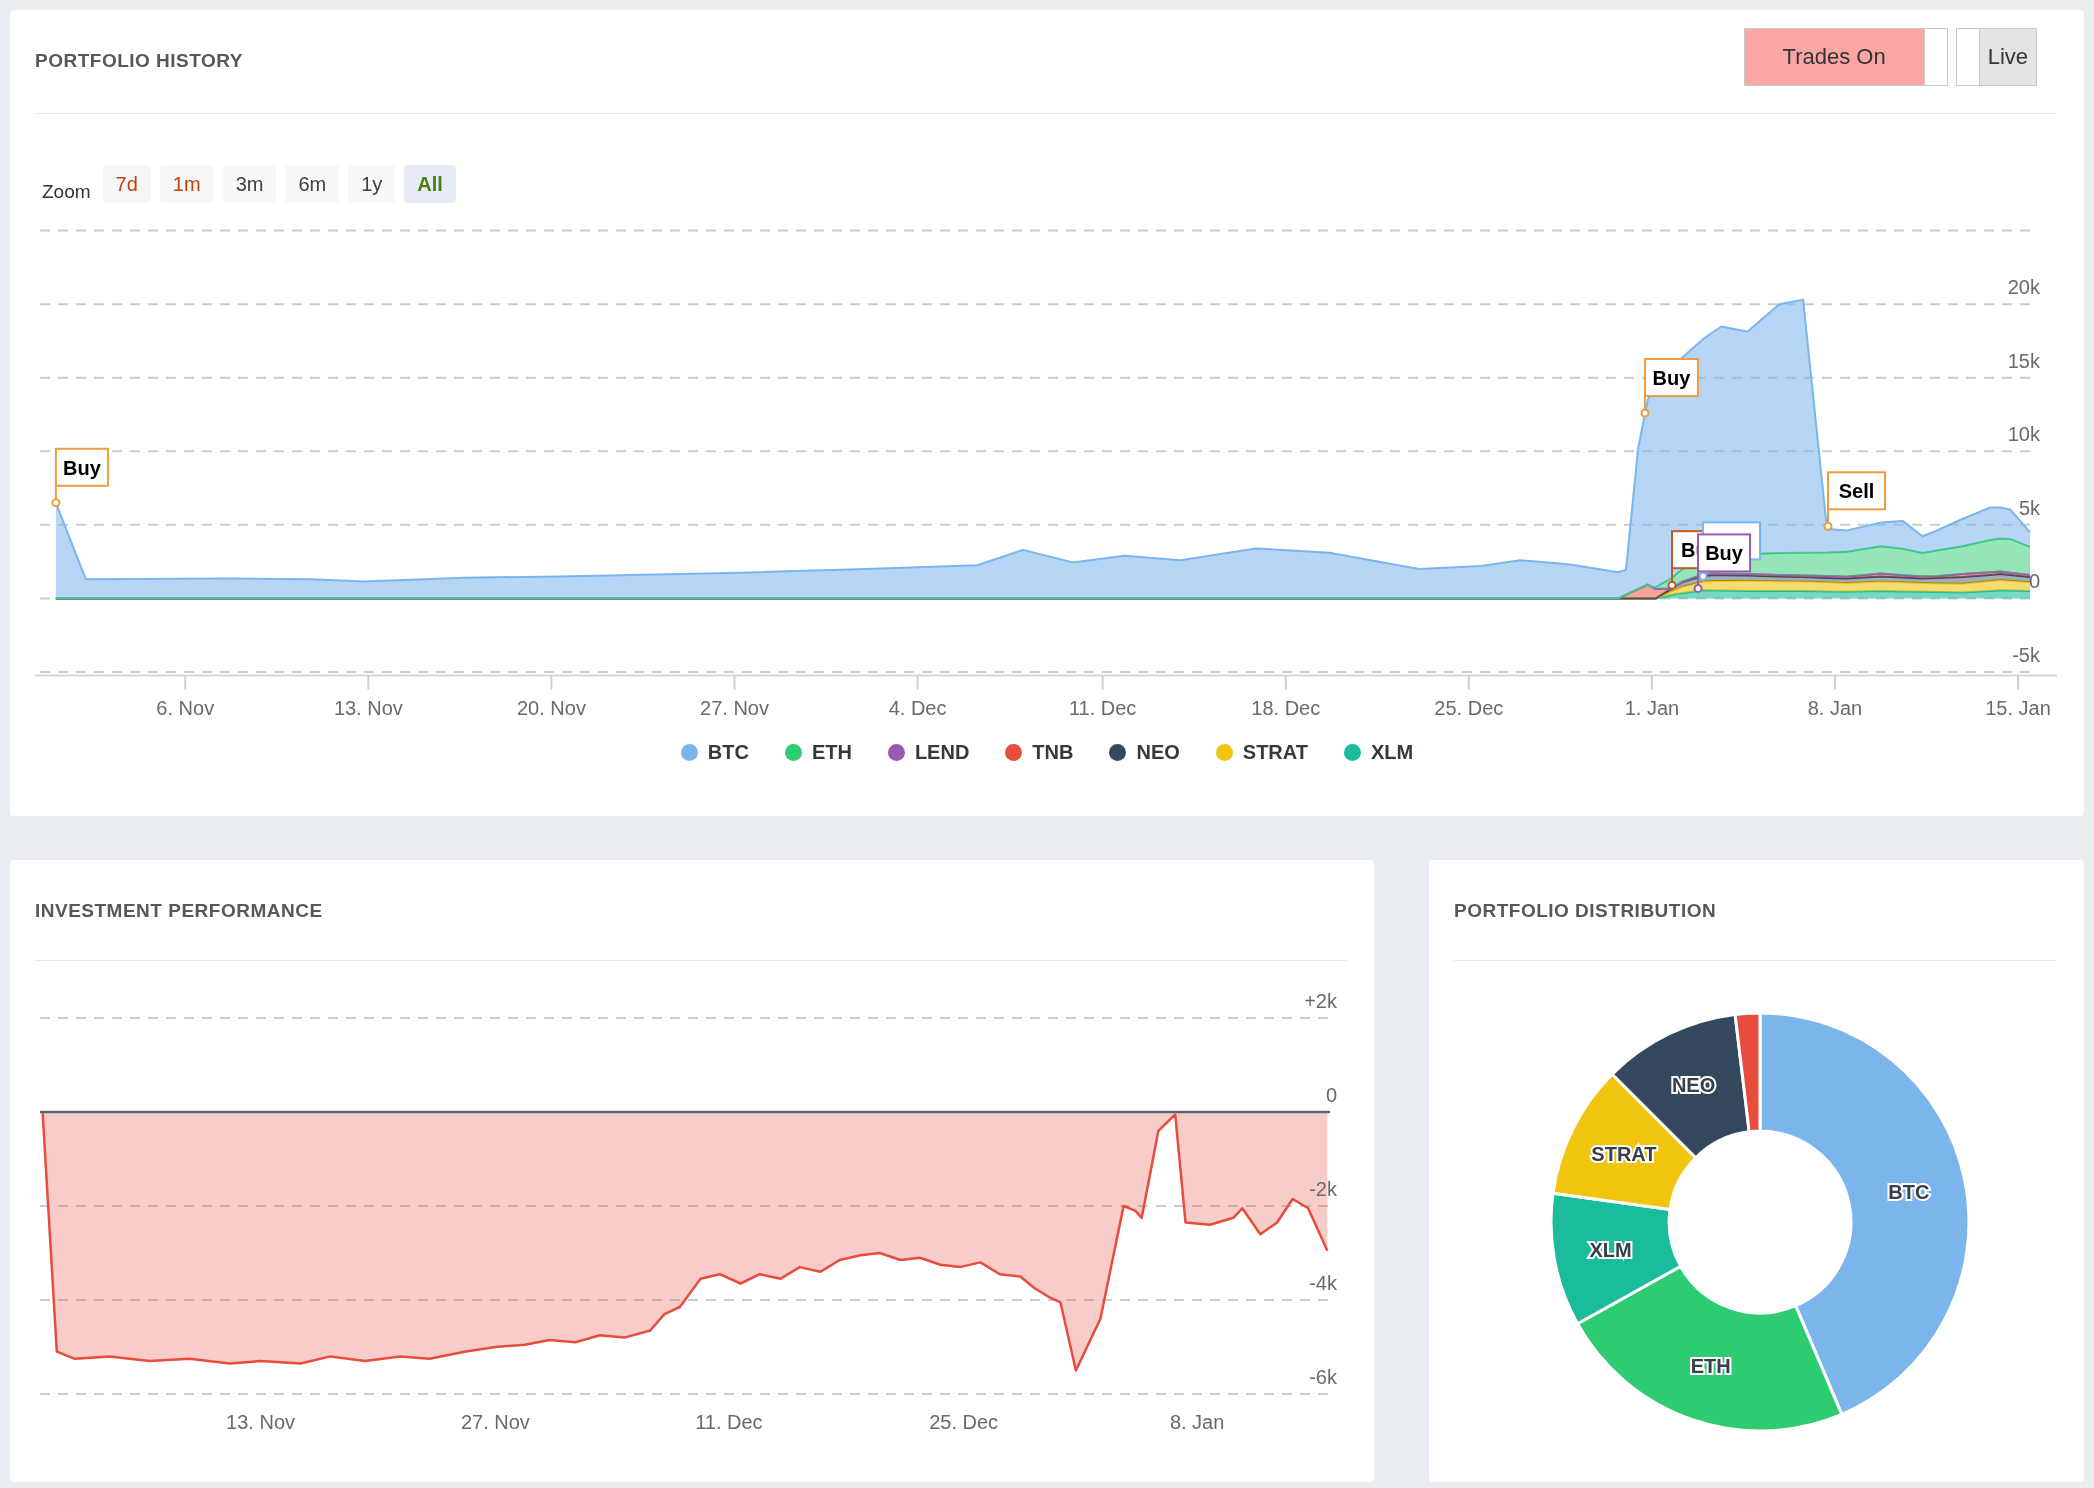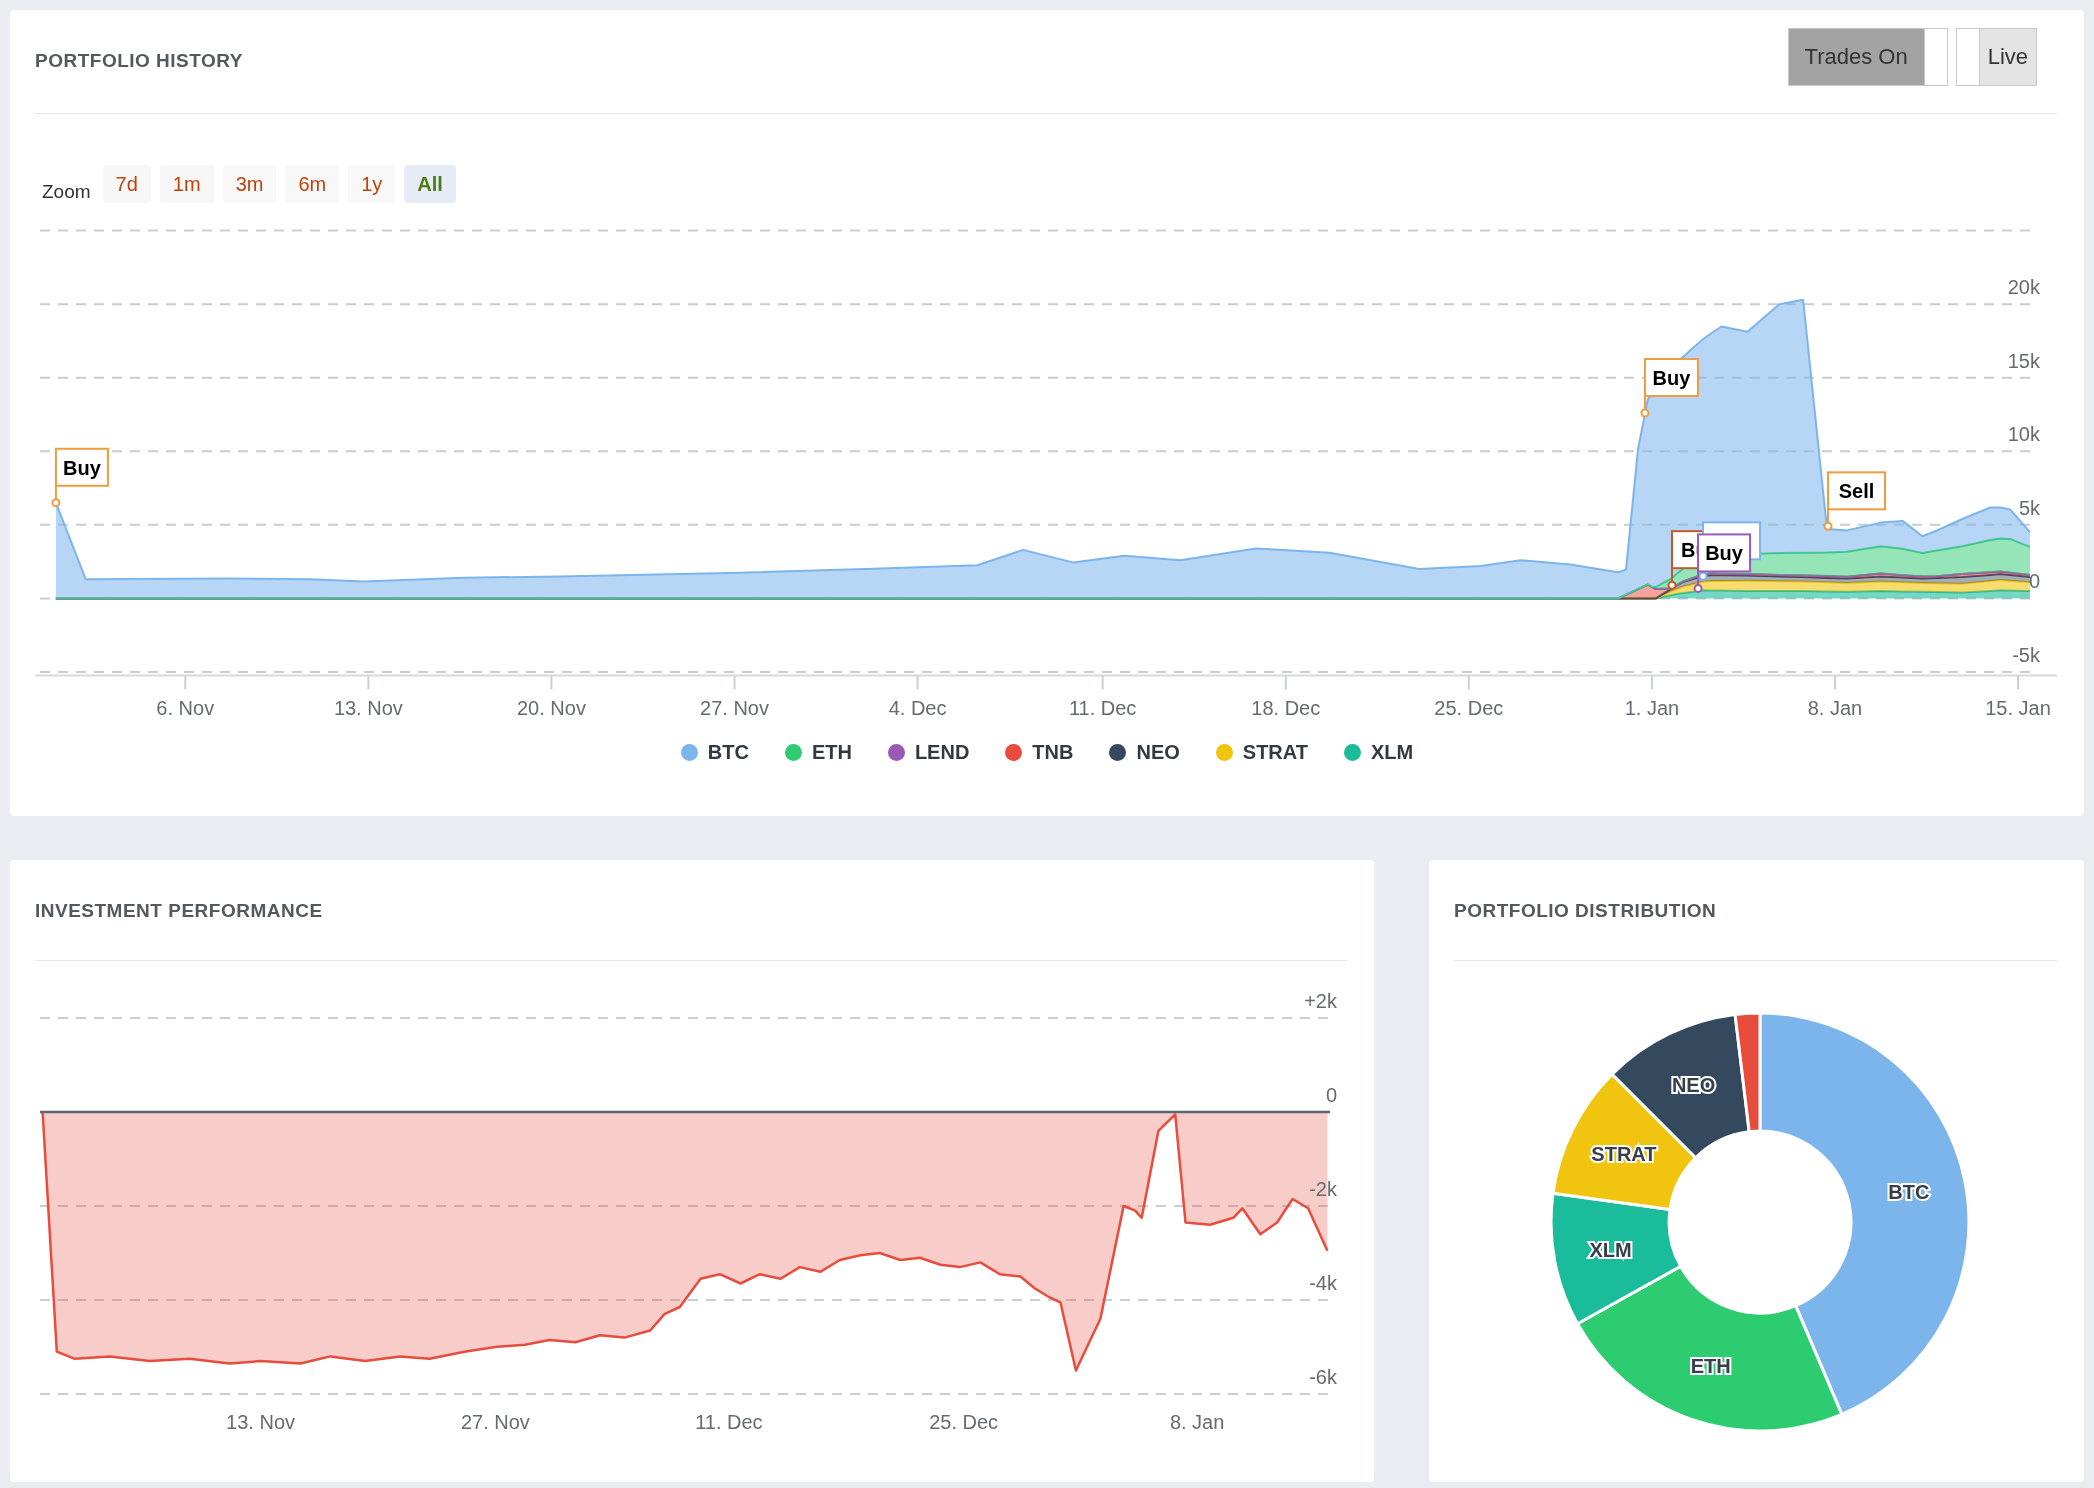--- a/index.html
+++ b/index.html
@@ -11,32 +11,32 @@
   #panel-dist{left:1429px;top:860px;width:655px;height:622px;}
   .panel-title{position:absolute;left:25px;top:40px;font-size:19px;font-weight:700;
                color:#54595e;letter-spacing:.5px;}
   .divider{position:absolute;left:25px;right:27px;height:0;border-top:1px solid #e8e8e8;}
   #panel-history .divider{top:103px;}
   #panel-perf .divider,#panel-dist .divider{top:100px;}
 
   
   .controls{position:absolute;top:18px;right:47px;display:flex;gap:8px;align-items:stretch;height:58px;}
   .ctrl-group{display:flex;}
-  .ctrl-main{border:1px solid #c9c9c9;background:#a3a3a3;color:#333;font-size:22px;
-             font-family:inherit;padding:0 16px;cursor:pointer;}
+  .ctrl-main{border:1px solid #c9c9c9;background:#fca5a5;color:#333;font-size:22px;
+             font-family:inherit;padding:0 38px;cursor:pointer;}
   .ctrl-cap{border:1px solid #c9c9c9;background:#fff;width:22px;margin-left:-1px;cursor:pointer;}
   .ctrl-cap.left{margin-left:0;margin-right:-1px;}
   .ctrl-main.live{background:#e3e3e3;padding:0 8px;}
 
   
   .zoom-row{position:absolute;left:32px;top:155px;display:flex;align-items:flex-end;height:38px;}
   .zoom-label{font-size:19px;color:#333;margin-right:12px;}
   .zoom-btn{height:38px;margin-right:9px;padding:0 13px;border:none;border-radius:4px;
             background:#f7f7f7;color:#c2410c;font-size:20px;font-family:inherit;cursor:pointer;}
-  .zoom-btn.disabled{color:#c2410c;background:#f8f8f8;}
+  .zoom-btn.disabled{color:#404040;background:#f8f8f8;}
   .zoom-btn.selected{background:#e6ebf5;color:#4d7c0f;font-weight:700;}
 
   
   .legend{position:absolute;left:0;right:0;top:731px;display:flex;justify-content:center;
           align-items:center;gap:36px;}
   .legend-item{display:flex;align-items:center;gap:10px;cursor:pointer;}
   .legend-dot{width:17px;height:17px;border-radius:50%;}
   .legend-label{font-size:20px;font-weight:700;color:#333940;}
 
   

